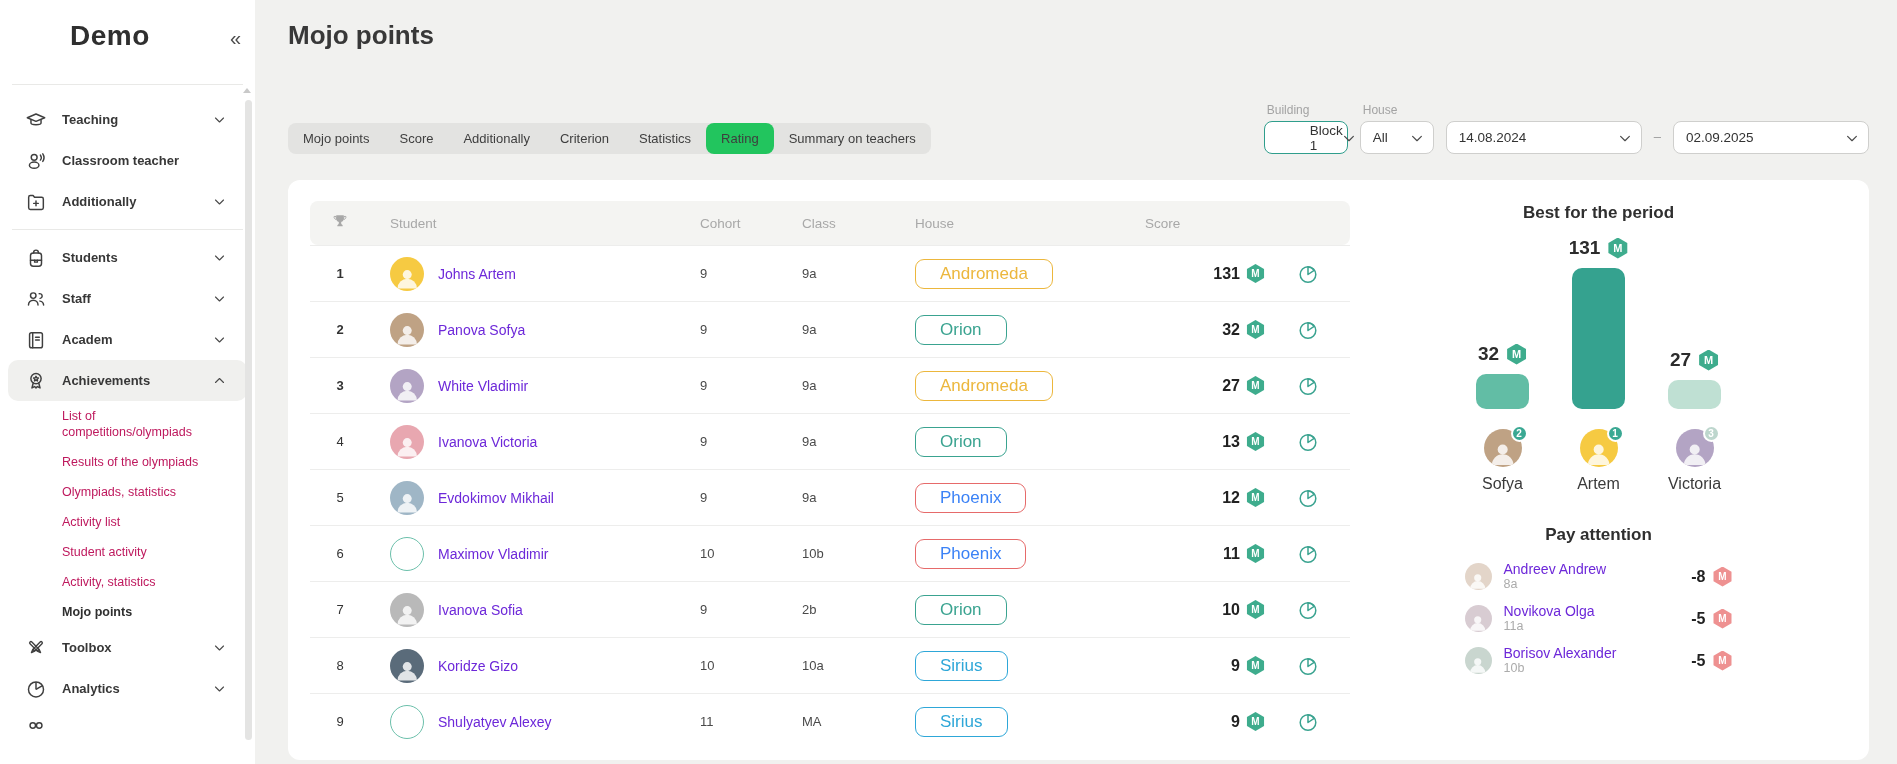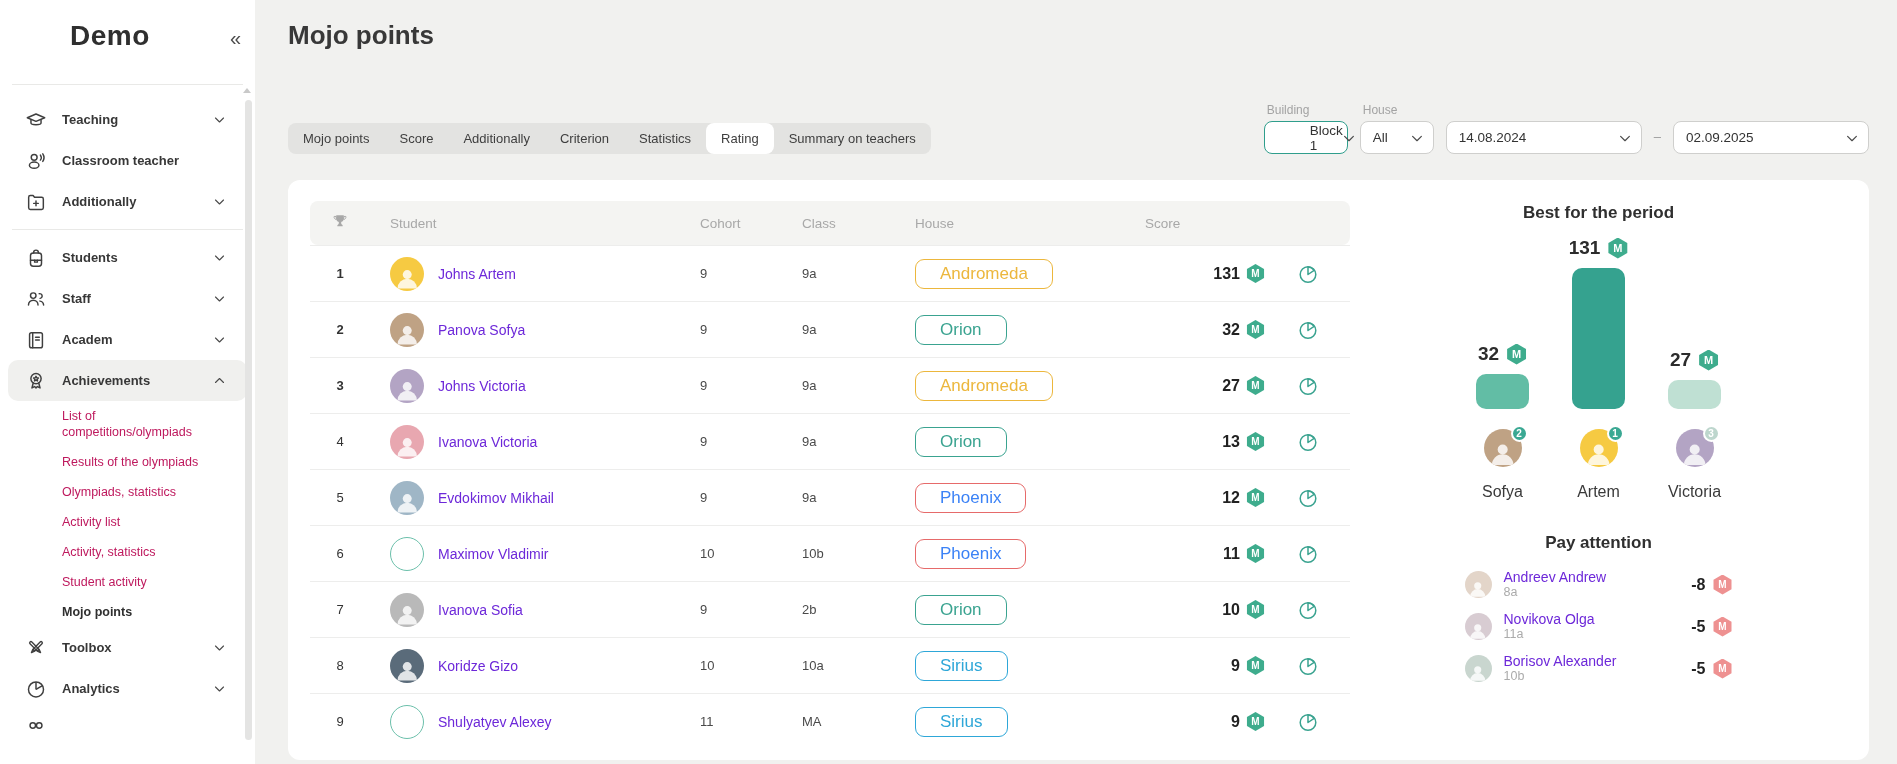--- a/index.html
+++ b/index.html
@@ -26,21 +26,21 @@
   .sb-sub.current { font-weight:bold; color:#2f2f2f; }
   .sb-scrollbar { position:absolute; right:3px; top:100px; width:7px; height:640px; background:#e4e4e3; border-radius:4px; }
   .sb-scroll-arrow { position:absolute; right:4px; top:88px; width:0; height:0; border-left:4px solid transparent; border-right:4px solid transparent; border-bottom:5px solid #c9c9c9; }
 
   
   .main { flex:1; padding:0 28px 0 33px; }
   .page-title { margin-top:20px; font-size:26px; font-weight:bold; color:#383838; }
   .toolbar { margin-top:52px; display:flex; justify-content:space-between; align-items:flex-end; }
   .tabs { display:inline-flex; background:#e3e3e1; border-radius:8px; overflow:hidden; }
   .tab { padding:8px 15px; font-size:13px; color:#3e3e3e; cursor:pointer; white-space:nowrap; border-radius:8px; }
-  .tab.active { background:#ffffff; font-weight:normal; }
+  .tab.active { background:#22c55e; font-weight:normal; }
   .filters { display:flex; align-items:flex-end; gap:12px; }
   .filter { display:flex; flex-direction:column; }
   .flabel { font-size:12px; color:#a3a3a3; margin:0 0 4px 3px; }
   .selectbox { height:33px; background:#fff; border:1px solid #cfcfcd; border-radius:8px; display:flex; align-items:center;
     justify-content:space-between; padding:0 10px 0 12px; font-size:13.5px; color:#333; cursor:pointer; }
   .selectbox.teal { border:1.5px solid #2f9e8c; }
   .w-b { width:84px;padding-left:45px; } .w-h { width:74px; } .w-d { width:196px; }
   .chev svg { width:12px; height:12px; display:block; }
   .date-dash { color:#9a9a9a; font-size:13px; padding-bottom:10px; }
 
@@ -88,21 +88,21 @@
   .bar-value b { font-size:19px; color:#2c2c2c; }
   .hex-chart { width:21px; height:21px; font-size:11px; background:#3eac8d; margin-left:7px; }
   .bar { width:53px; border-radius:10px; }
   .bar-0 { background:#62bda5; } .bar-1 { background:#35a28f; } .bar-2 { background:#bfe0d3; }
   .av-badge-wrap { position:relative; margin-top:20px; }
   .avatar.chart-av { width:38px; height:38px; }
   .av-sofya{background:#bfa284;} .av-artem{background:#f6ca42;} .av-victoria{background:#b3a4c4;}
   .rank-badge { position:absolute; top:-4px; right:-6px; width:17px; height:17px; border-radius:50%; border:2px solid #fff;
     color:#fff; font-size:10px; font-weight:bold; display:flex; align-items:center; justify-content:center; }
   .rb-1,.rb-2 { background:#3aa893; } .rb-3 { background:#bdd6cd; }
-  .bname { margin-top:12px; font-size:16px; color:#3a3a3a; }
+  .bname { margin-top:4px; font-size:16px; color:#3a3a3a; }
   .pay-title { margin-top:32px; }
   .attn-list { width:268px; margin:16px auto 0 auto; }
   .attn-row { display:flex; align-items:center; margin-top:11px; cursor:pointer; }
   .avatar.sm { width:27px; height:27px; }
   .av-a1{background:#e3d5c9;} .av-a2{background:#d8ccd2;} .av-a3{background:#c9d6cf;}
   .attn-txt { margin-left:12px; display:flex; flex-direction:column; }
   .attn-name { font-size:14px; color:#6d28d9; line-height:16px; }
   .attn-class { font-size:12.5px; color:#ababab; line-height:15px; }
   .attn-val { margin-left:auto; display:flex; align-items:center; }
   .attn-val b { font-size:16px; color:#222; }
@@ -240,22 +240,22 @@
         <span class="sb-chev">
             <svg viewBox="0 0 22 22">
               <use href="#i-chev-up"></use>
             </svg>
           </span>
       </div>
       <div class="sb-sub" style="width:215px">List of competitions/olympiads</div>
       <div class="sb-sub">Results of the olympiads</div>
       <div class="sb-sub">Olympiads, statistics</div>
       <div class="sb-sub">Activity list</div>
+      <div class="sb-sub">Student activity</div>
       <div class="sb-sub">Activity, statistics</div>
-      <div class="sb-sub">Student activity</div>
       <div class="sb-sub current">Mojo points</div>
       <div class="sb-item">
         <span class="sb-ic">
             <svg viewBox="0 0 24 24" fill="none" stroke="#3f3f3f" stroke-width="1.5" stroke-linejoin="round">
               <g transform="rotate(45 12 12)">
                 <rect x="10.6" y="2.8" width="2.8" height="12.6" rx="1.4"></rect>
                 <path d="M10.6 15.4 12 19l1.4-3.6z"></path>
               </g>
               <g transform="rotate(-45 12 12)">
                 <rect x="10.6" y="2.8" width="2.8" height="12.6" rx="1.4"></rect>
@@ -429,21 +429,21 @@
         </div>
 
         <div class="trow top3">
           <span class="c-rank">3</span>
           <span class="c-student">
               <span class="avatar av3">
                 <svg viewBox="0 0 24 24">
                   <use href="#i-person"></use>
                 </svg>
               </span>
-              <span class="sname">Johns Victoria</span>
+              <span class="sname">White Vladimir</span>
             </span>
           <span class="c-cohort">9</span>
           <span class="c-class">9a</span>
           <span class="c-house"><span class="house-badge" data-house="andromeda"><span>Andromeda</span></span></span>
           <span class="c-score">
               <span class="score-num">27</span>
               <span class="hex hex-score">
                 <span>M</span>
               </span>
             </span>

